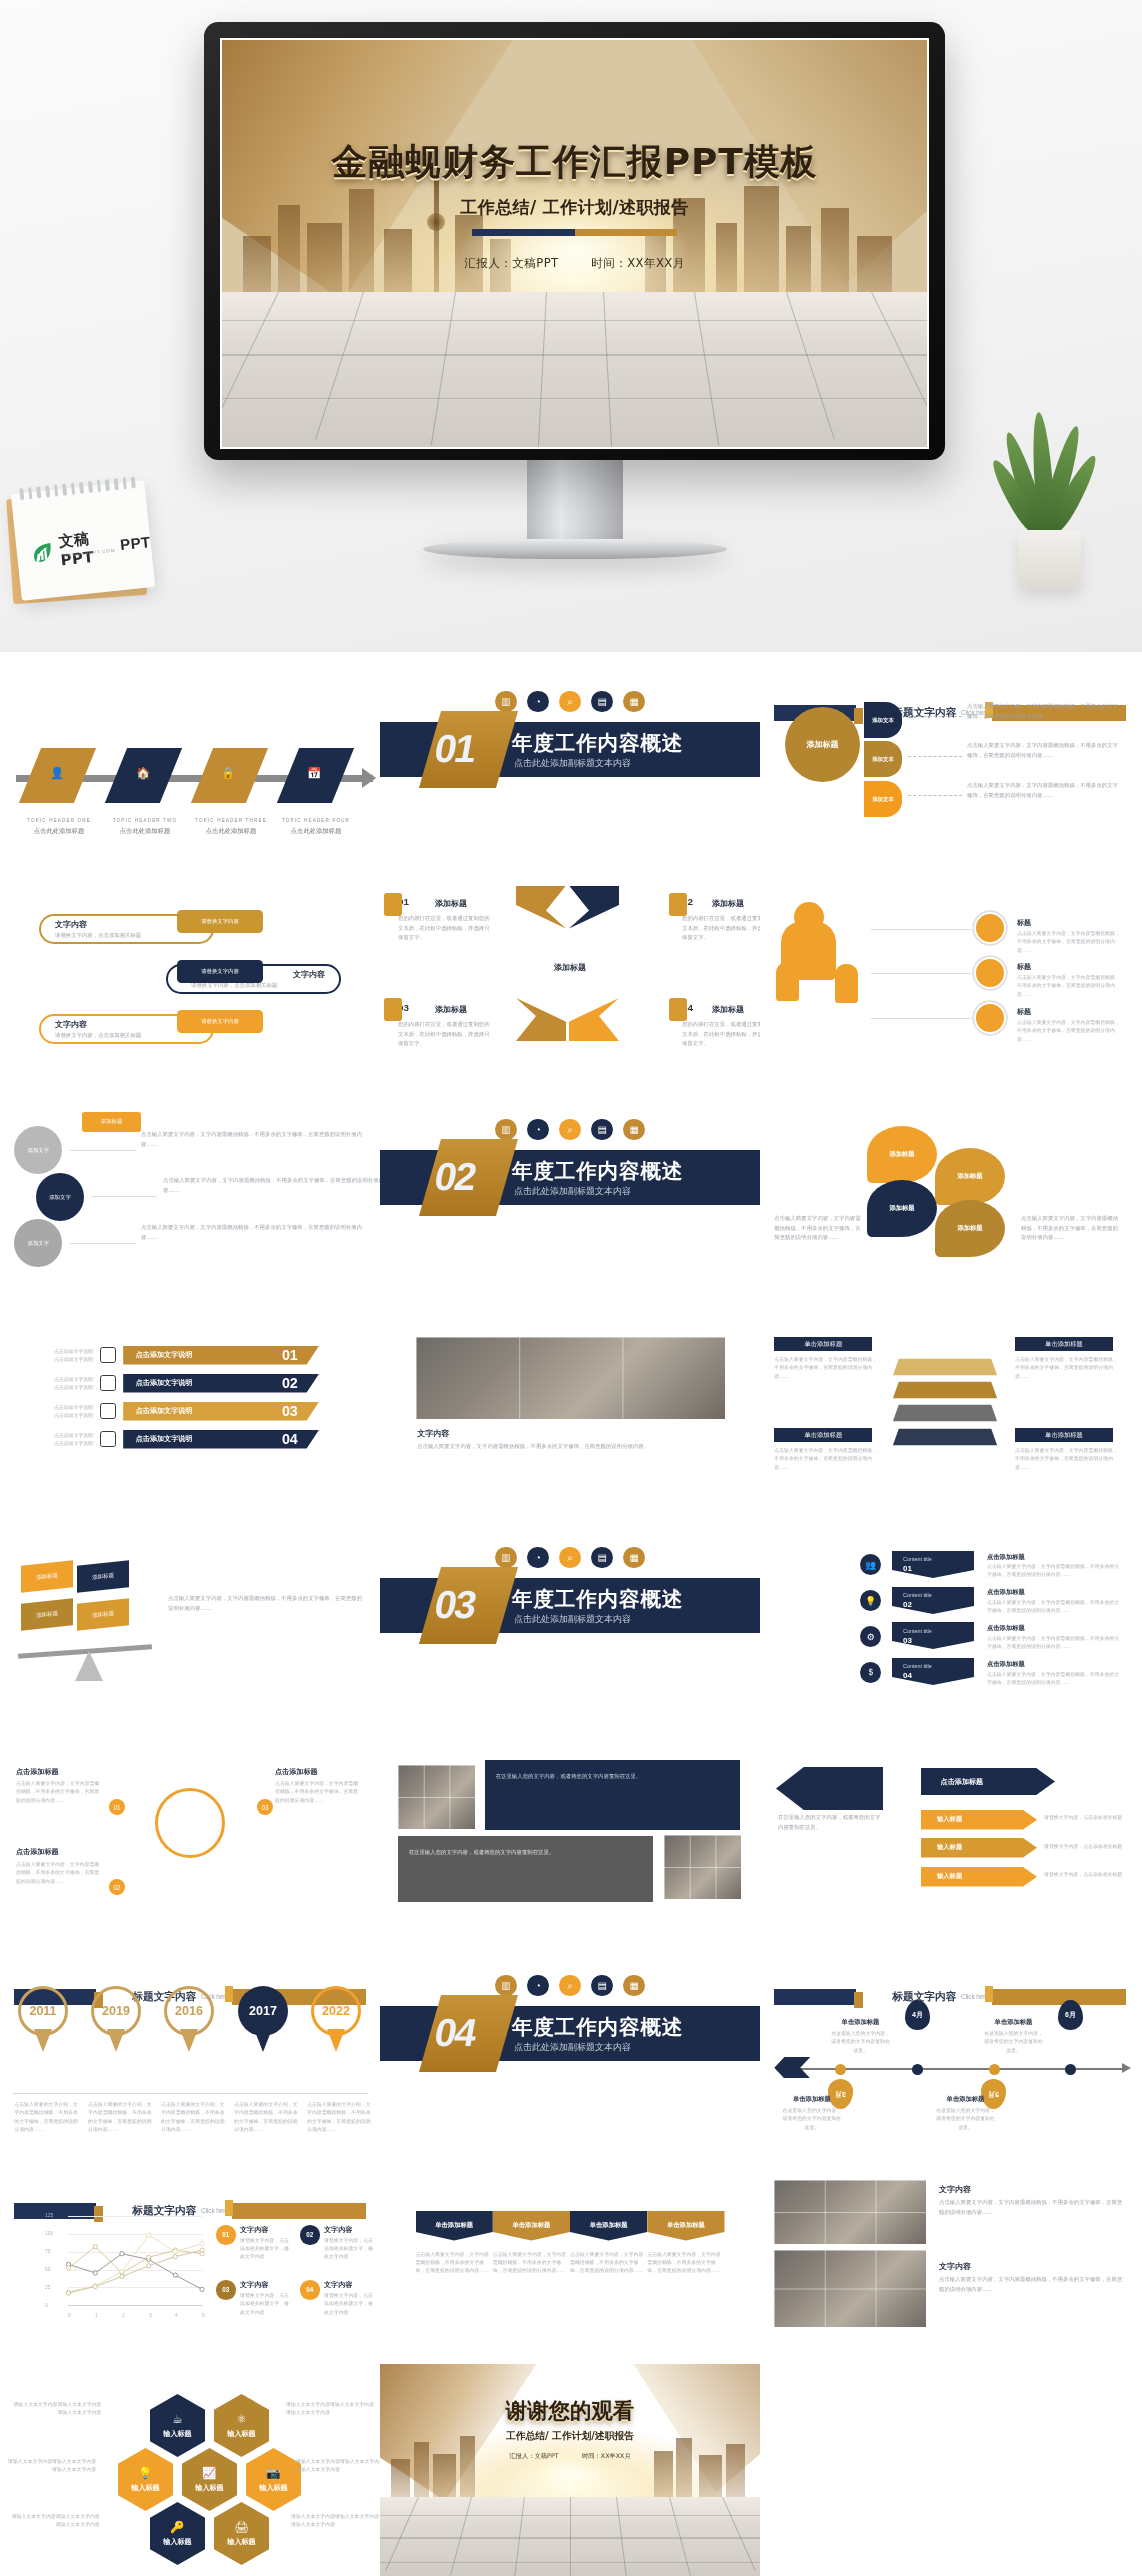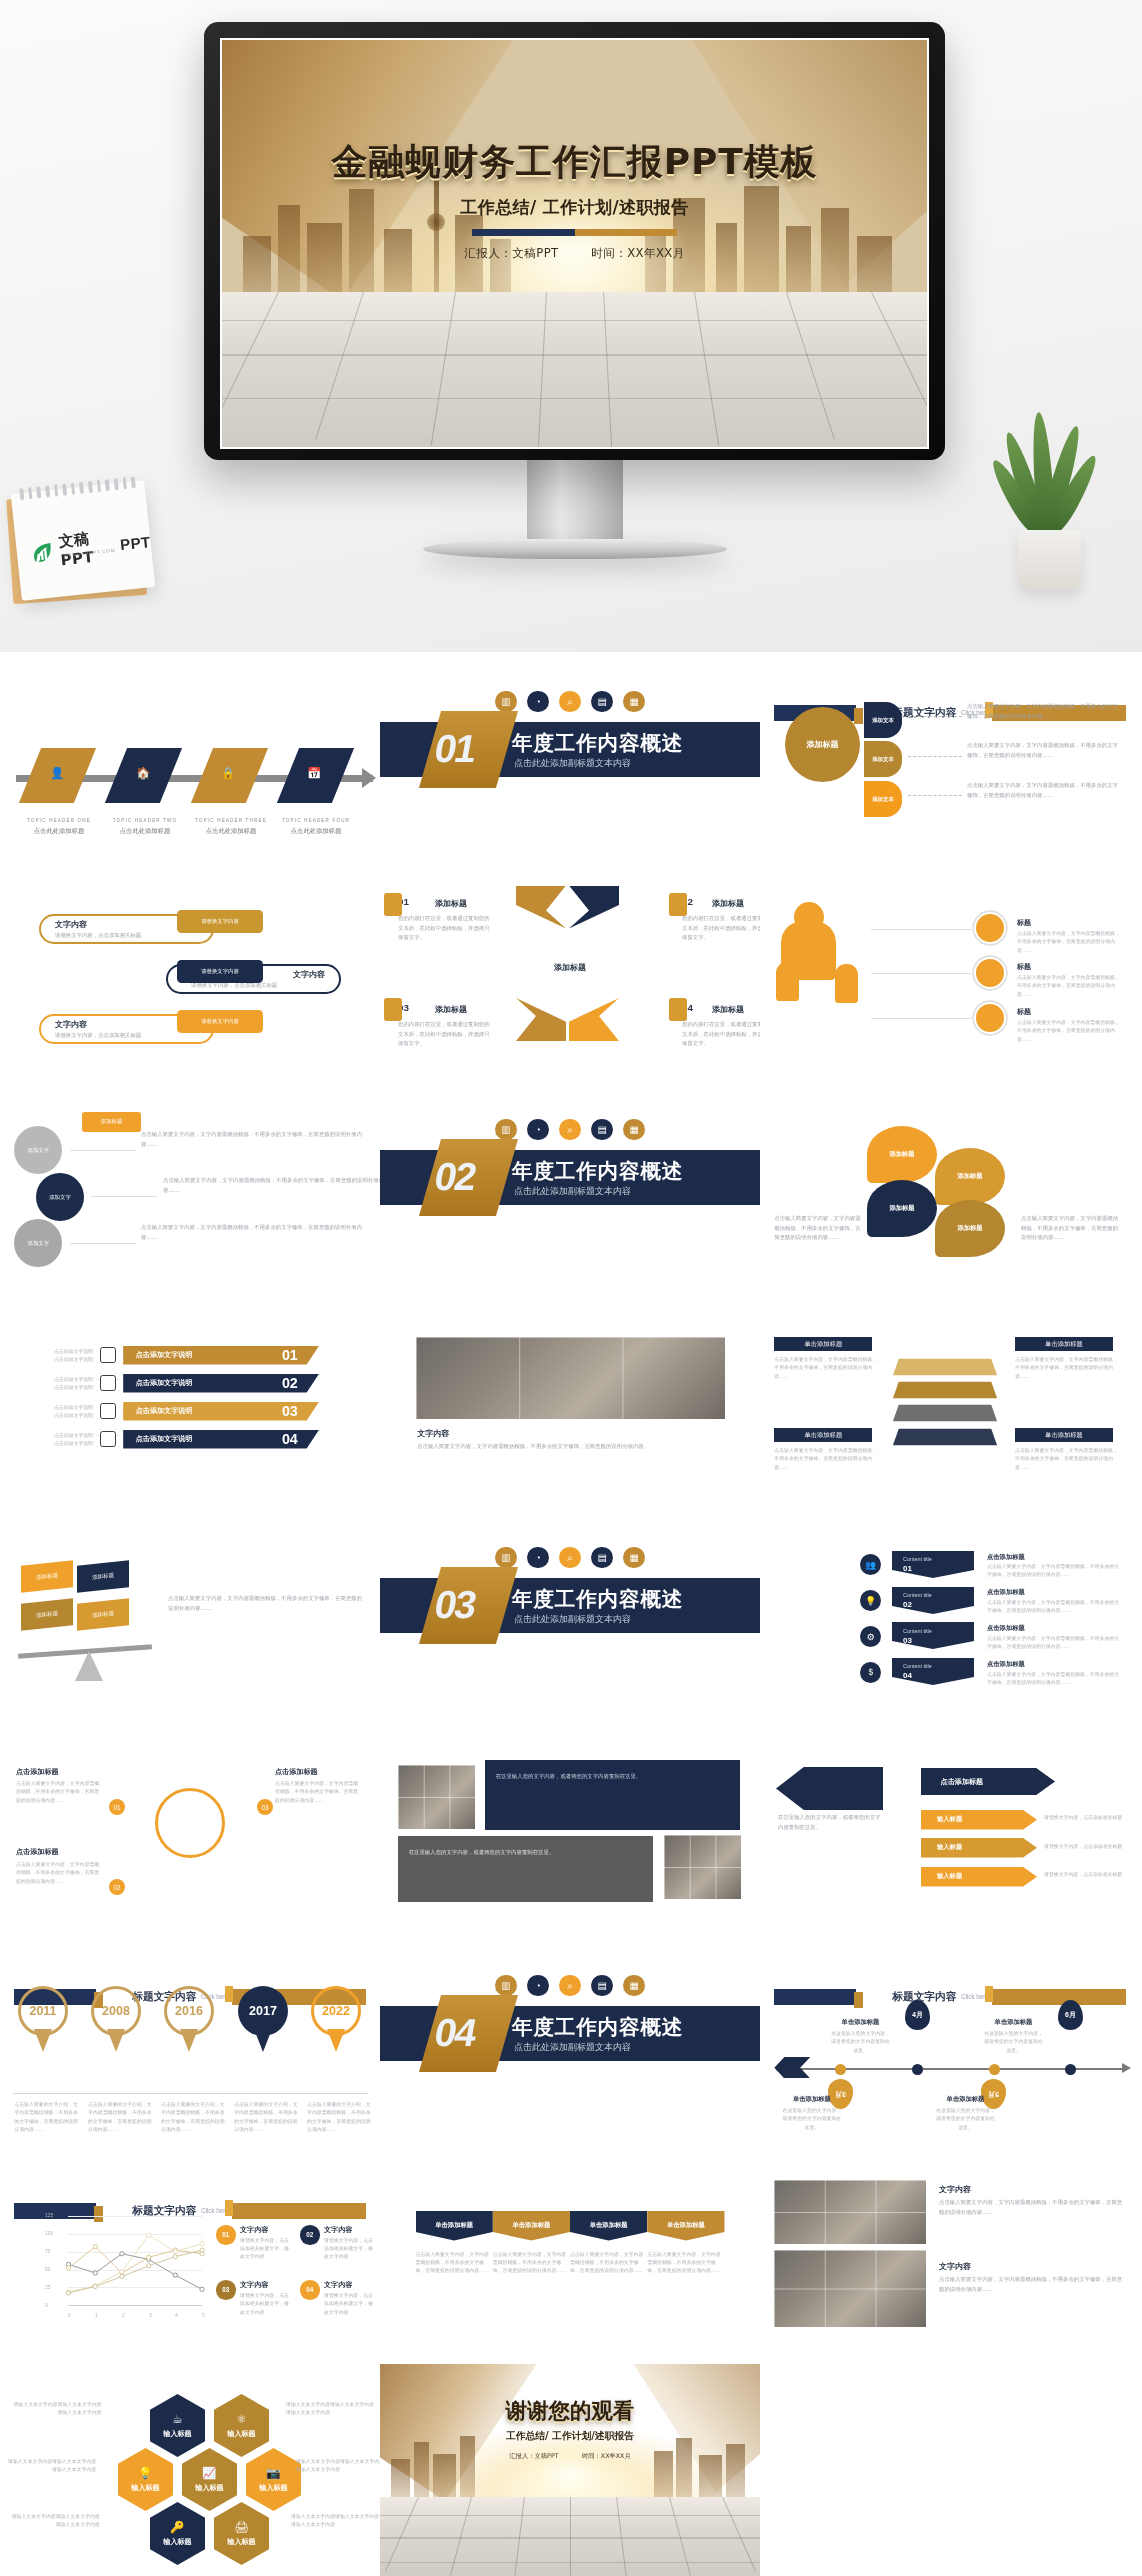--- a/index.html
+++ b/index.html
@@ -77,21 +77,21 @@
   .hero-title {
     font-size: 36px; font-weight: 700; letter-spacing: 0.9px;
     color:#2e2112;
     text-shadow: 0 1.8px 0 #f6e3b0, 0 3.6px 6.3px rgba(60,38,10,.55);
     font-family:"DejaVu Sans","Liberation Sans",sans-serif;
   }
   .hero-sub { margin-top: 9px; font-size: 17px; font-weight: 700; color:#2f2414; letter-spacing:0.4px; }
   .hero-rule { width: 205px; height: 6.3px; margin: 10.7px auto 0; display:flex; }
   .hero-rule .a { flex:1; background:#203257; }
   .hero-rule .b { flex:1; background:#c08b33; }
-  .hero-meta { margin-top: 10px; font-size: 11.6px; color:#3a2d1a; letter-spacing:0.4px; }
+  .hero-meta { margin-top: 20px; font-size: 11.6px; color:#3a2d1a; letter-spacing:0.4px; }
   .hero-meta span { margin: 0 14.3px; }
 
   
   .notepad { position:absolute; left:16px; top:487px; width:134px; height:107px; transform: rotate(-6deg); }
   .np-paper { width:100%; height:100%; background:#fcfcfa; border-radius:2.7px; box-shadow: 0 7.1px 18px rgba(0,0,0,.14); position:relative; }
   .np-spiral { position:absolute; top:-5.4px; left:9px; right:9px; height:12.5px; display:flex; justify-content:space-between; }
   .np-spiral i { width:3.6px; height:12.5px; border-radius:2.7px; background:#c9ccd0; display:block; }
   .np-back { position:absolute; left:-7.1px; top:7.1px; width:134px; height:105px; background:#e8b977; border-radius:2.7px; z-index:-1; transform:rotate(2deg); }
   .np-logo { position:absolute; left:14.3px; top:43px; display:flex; align-items:center; gap:5.4px; }
   .np-leaf { width:23px; height:23px; }
@@ -639,21 +639,21 @@
       <div class="shead">
         <span class="bar-navy"></span>
         <span class="ttl cn">标题文字内容</span>
         <em style="font-style:normal;font-size:6.3px;color:#9aa2ae;margin-left:4.5px">Click here to add Title</em>
         <span class="bar-gold"></span>
       </div>
       <div id="year-items">
           <div style="position: absolute; left: 18px; top: 50px; width: 50px; height: 50px; border-radius: 50%; border: 3.6px solid rgb(201, 161, 90); display: flex; align-items: center; justify-content: center; font-size: 12.5px; font-weight: 700; color: rgb(201, 161, 90);">2011</div>
           <div style="position: absolute; left: 34px; top: 93px; width: 0px; height: 0px; border-left: 9px solid transparent; border-right: 9px solid transparent; border-top: 23px solid rgb(201, 161, 90);"></div>
           <div class="cn tiny" style="position: absolute; left: 14.3px; top: 164px; width: 66px;">点击输入简要的文字介绍，文字内容需概括精炼，不用多余的文字修饰，言简意赅的说明分项内容……</div>
-          <div style="position: absolute; left: 91px; top: 50px; width: 50px; height: 50px; border-radius: 50%; border: 3.6px solid rgb(201, 161, 90); display: flex; align-items: center; justify-content: center; font-size: 12.5px; font-weight: 700; color: rgb(201, 161, 90);">2008</div>
+          <div style="position: absolute; left: 91px; top: 50px; width: 50px; height: 50px; border-radius: 50%; border: 3.6px solid rgb(201, 161, 90); display: flex; align-items: center; justify-content: center; font-size: 12.5px; font-weight: 700; color: rgb(201, 161, 90);">2019</div>
           <div style="position: absolute; left: 107px; top: 93px; width: 0px; height: 0px; border-left: 9px solid transparent; border-right: 9px solid transparent; border-top: 23px solid rgb(201, 161, 90);"></div>
           <div class="cn tiny" style="position: absolute; left: 88px; top: 164px; width: 66px;">点击输入简要的文字介绍，文字内容需概括精炼，不用多余的文字修饰，言简意赅的说明分项内容……</div>
           <div style="position: absolute; left: 164px; top: 50px; width: 50px; height: 50px; border-radius: 50%; border: 3.6px solid rgb(201, 161, 90); display: flex; align-items: center; justify-content: center; font-size: 12.5px; font-weight: 700; color: rgb(201, 161, 90);">2016</div>
           <div style="position: absolute; left: 180px; top: 93px; width: 0px; height: 0px; border-left: 9px solid transparent; border-right: 9px solid transparent; border-top: 23px solid rgb(201, 161, 90);"></div>
           <div class="cn tiny" style="position: absolute; left: 161px; top: 164px; width: 66px;">点击输入简要的文字介绍，文字内容需概括精炼，不用多余的文字修饰，言简意赅的说明分项内容……</div>
           <div style="position: absolute; left: 238px; top: 50px; width: 50px; height: 50px; border-radius: 50%; background: rgb(28, 43, 74); display: flex; align-items: center; justify-content: center; font-size: 12.5px; font-weight: 700; color: rgb(255, 255, 255);">2017</div>
           <div style="position: absolute; left: 254px; top: 93px; width: 0px; height: 0px; border-left: 9px solid transparent; border-right: 9px solid transparent; border-top: 23px solid rgb(28, 43, 74);"></div>
           <div class="cn tiny" style="position: absolute; left: 234px; top: 164px; width: 66px;">点击输入简要的文字介绍，文字内容需概括精炼，不用多余的文字修饰，言简意赅的说明分项内容……</div>
           <div style="position: absolute; left: 311px; top: 50px; width: 50px; height: 50px; border-radius: 50%; border: 3.6px solid rgb(240, 161, 44); display: flex; align-items: center; justify-content: center; font-size: 12.5px; font-weight: 700; color: rgb(240, 161, 44);">2022</div>
           <div style="position: absolute; left: 327px; top: 93px; width: 0px; height: 0px; border-left: 9px solid transparent; border-right: 9px solid transparent; border-top: 23px solid rgb(240, 161, 44);"></div>

